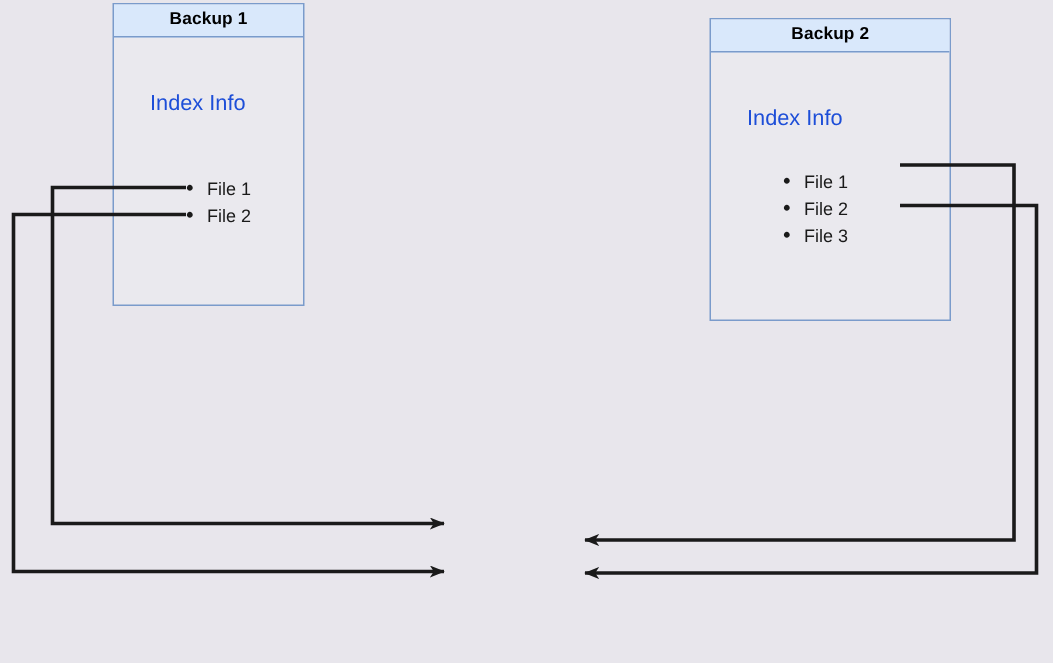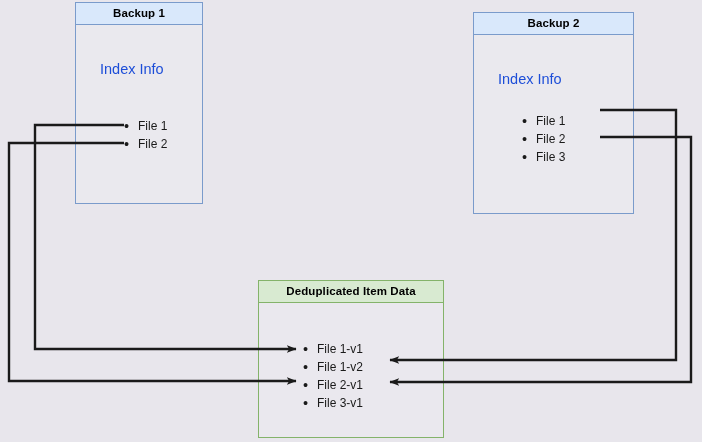--- a/index.html
+++ b/index.html
@@ -146,25 +146,14 @@
     <div class="node-body" style="height:178px;">
       <div class="index-label" style="left:24px; top:36px;">Index Info</div>
       <ul class="file-list" style="left:48px; top:77px;">
         <li>File 1</li>
         <li>File 2</li>
         <li>File 3</li>
       </ul>
     </div>
   </div>
 
-  <div class="node green" style="left:258px; top:280px; width:186px; height:158px;">
-    <div class="node-header">Deduplicated Item Data</div>
-    <div class="node-body" style="height:134px;">
-      <ul class="file-list" style="left:44px; top:37px;">
-        <li>File 1-v1</li>
-        <li>File 1-v2</li>
-        <li>File 2-v1</li>
-        <li>File 3-v1</li>
-      </ul>
-    </div>
-  </div>
 
 </div>
 
 </body></html>

